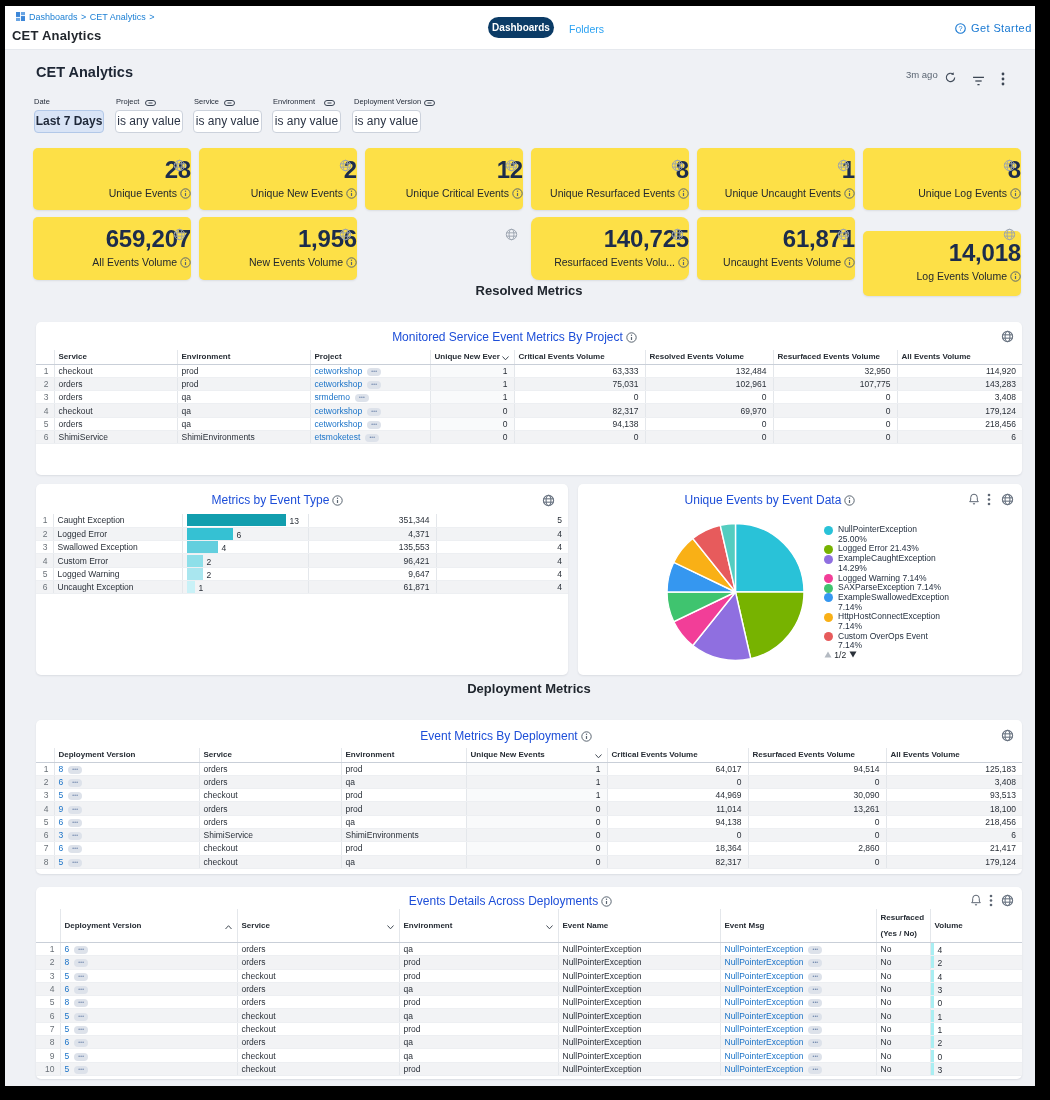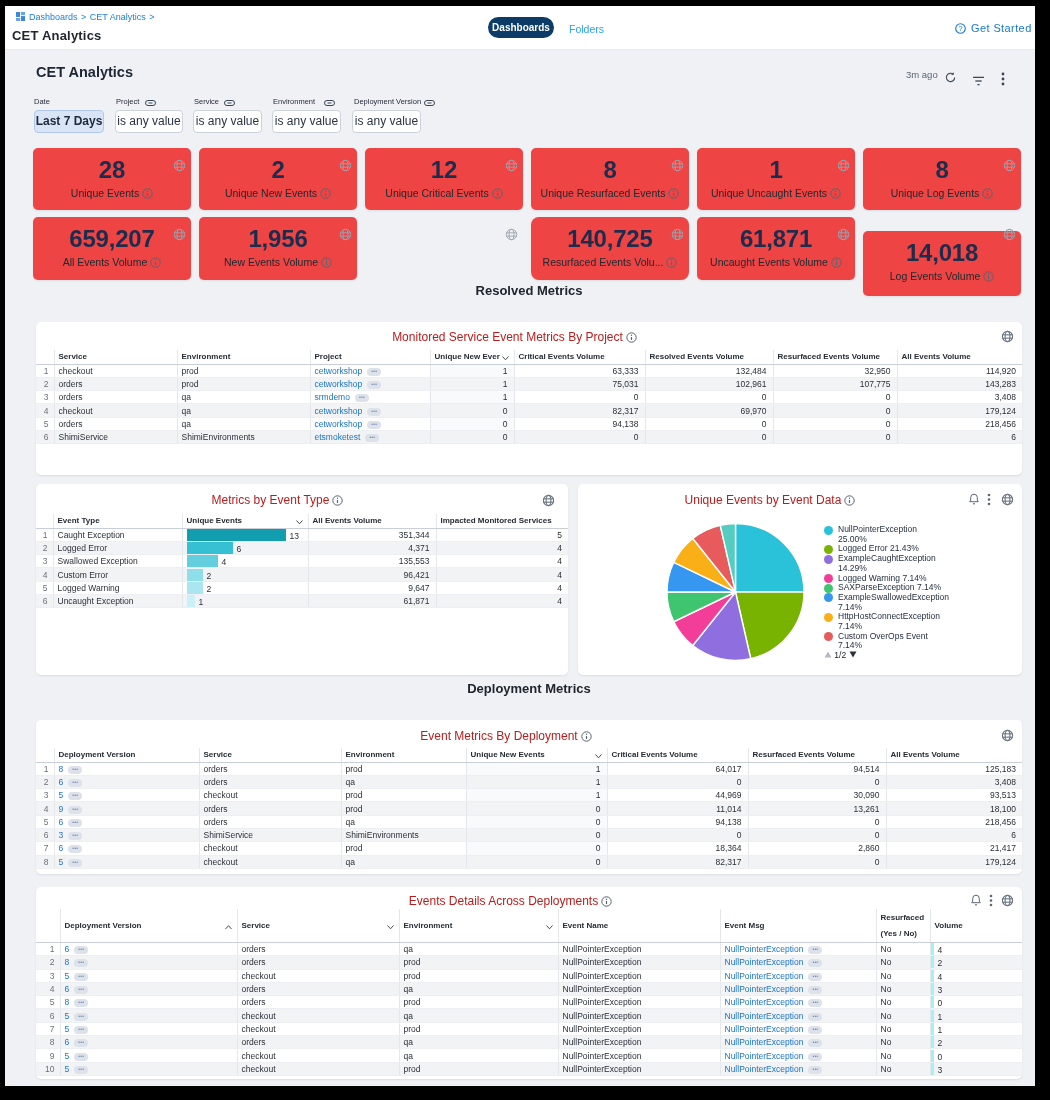--- a/index.html
+++ b/index.html
@@ -13,27 +13,27 @@
 #pill { position:absolute; left:483px; top:11px; width:66px; height:21px; background:#0b3b66; border-radius:11px; color:#fff; font-size:10px; font-weight:600; text-align:center; line-height:21px; }
 #folders { position:absolute; left:564px; top:17px; font-size:10.5px; color:#2ba2f2; }
 #getstarted { position:absolute; left:966px; top:16px; font-size:11px; color:#1878d2; letter-spacing:0.4px;}
 
 #dashheading { position:absolute; left:31px; top:58px; font-size:14.5px; font-weight:600; color:#1d2634; }
 #ago { position:absolute; left:901px; top:63px; font-size:9.5px; color:#5a6572; }
 
 .flabel { position:absolute; top:91px; font-size:7.5px; color:#252d3a; }
 .fbtn { position:absolute; top:104px; height:23px; background:#fff; border:1px solid #ccd2dc; border-radius:4px; font-size:12px; color:#2a3344; text-align:center; line-height:21px; }
 
-.mcard { position:absolute; width:158px; background:#ef4444; border-radius:5px; box-shadow:0 1px 2px rgba(40,50,70,0.10); text-align:center; }
+.mcard { position:absolute; width:158px; background:#fde047; border-radius:5px; box-shadow:0 1px 2px rgba(40,50,70,0.10); text-align:right; }
 .mnum { font-size:24px; font-weight:700; color:#1c2c4c; line-height:27px; margin-top:8px; letter-spacing:-0.2px;}
 .mlabel { font-size:10.5px; color:#23282e; line-height:15px; margin-top:3px; }
 .sechead { position:absolute; width:986px; left:31px; text-align:center; font-size:13px; font-weight:600; color:#20262e; }
 
 .tcard { position:absolute; background:#fff; border-radius:5px; box-shadow:0 1px 2px rgba(40,50,70,0.10); }
-.ctitle { font-size:12px; font-weight:500; color:#b91c1c; white-space:nowrap;padding-left:12px; }
+.ctitle { font-size:12px; font-weight:500; color:#1d4ed8; white-space:nowrap;padding-left:12px; }
 table { border-collapse:collapse; table-layout:fixed; }
 th { font-size:8px; font-weight:700; color:#262c34; text-align:left; padding:0 5px 0 4px; border-bottom:1px solid #c9cfd8; height:14px; white-space:nowrap; overflow:hidden;}
 td { font-size:8.5px; color:#2a3039; padding:0 5px 0 4px; height:13.3px; white-space:nowrap; overflow:hidden; border-bottom:1px solid #edeff2;}
 tr.z td { background:#f2f3f5; }
 td.n, th.n { text-align:right; padding-right:6px; }
 td.rn { color:#6a7178; text-align:right; padding-right:5px; }
 td:not(:first-child), th:not(:first-child) { border-left:1px solid #e4e7eb; }
 a.lk { color:#1a73c8; text-decoration:none; }
 .chip { display:inline-block; width:14px; height:8px; background:#dde2ea; border-radius:4px; margin-left:5px; vertical-align:1px; text-align:center; }
 .chip span { display:block; font-size:5px; line-height:7px; color:#7188ad; letter-spacing:0.2px;}
@@ -383,29 +383,20 @@
       </svg>
   <table style="position:absolute;left:0;top:30px;width:532px;">
     <colgroup>
           <col style="width:17px">
           <col style="width:129px">
           <col style="width:126px">
           <col style="width:128px">
           <col style="width:132px">
         </colgroup>
     <tbody>
-          <tr>
-            <th></th>
-            <th>Event Type</th>
-            <th>Unique Events<svg width="7" height="5" style="float:right;margin-top:4px">
-                <path d="M0.5 0.5 L3.5 3.8 L6.5 0.5" stroke="#444c56" fill="none"></path>
-              </svg></th>
-            <th>All Events Volume</th>
-            <th>Impacted Monitored Services</th>
-          </tr>
     <tr>
             <td class="rn">1</td>
             <td>Caught Exception</td>
             <td><span class="bar" style="width:99px;background:#129eae;"></span>13</td>
             <td class="n">351,344</td>
             <td class="n">5</td>
           </tr>
     <tr class="z">
             <td class="rn">2</td>
             <td>Logged Error</td>

